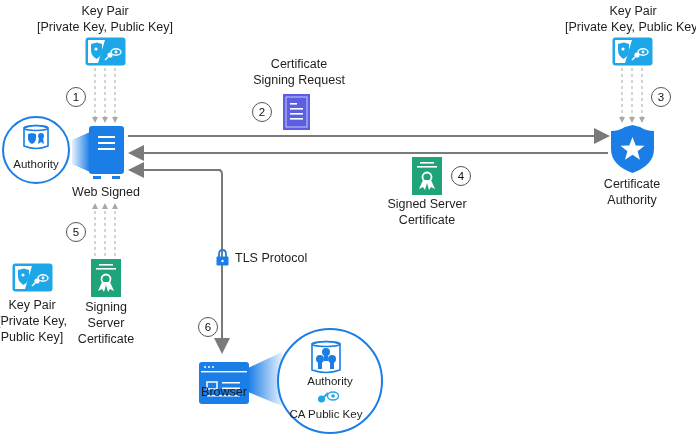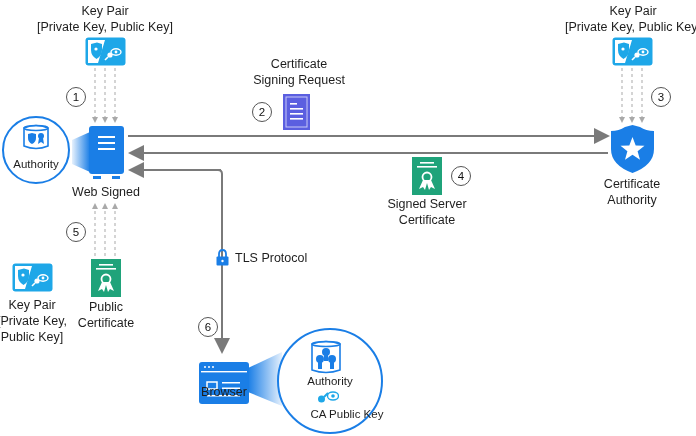--- a/index.html
+++ b/index.html
@@ -194,37 +194,38 @@
 </div>
 <div class="lbl" style="left:224px;top:56px;width:150px">
   <div>Certificate</div>
   <div>Signing Request</div>
 </div>
 <div class="lbl" style="left:367px;top:196px;width:120px">
   <div>Signed Server</div>
   <div>Certificate</div>
 </div>
 <div class="lbl" style="left:64px;top:299px;width:84px">
-  <div>Public</div>
+  <div>Signing</div>
+  <div>Server</div>
   <div>Certificate</div>
 </div>
 <div class="lbl" style="left:-8px;top:297px;width:80px">
   <div>Key Pair</div>
   <div>[Private Key,</div>
   <div>Public Key]</div>
 </div>
 <div class="lbl" style="left:56px;top:184px;width:100px">Web Signed</div>
 <div class="lbl" style="left:4px;top:156px;width:64px;font-size:11.5px">Authority</div>
 <div class="lbl" style="left:582px;top:176px;width:100px">
   <div>Certificate</div>
   <div>Authority</div>
 </div>
 <div class="lbl" style="left:235px;top:250px;text-align:left">TLS Protocol</div>
 <div class="lbl" style="left:184px;top:384px;width:80px">Browser</div>
 <div class="lbl" style="left:290px;top:373px;width:80px;font-size:11.5px">Authority</div>
-<div class="lbl" style="left:297px;top:406px;width:100px;font-size:11.5px">CA Public Key</div>
+<div class="lbl" style="left:276px;top:406px;width:100px;font-size:11.5px">CA Public Key</div>
 
 <div class="step" style="left:66px;top:87px">1</div>
 <div class="step" style="left:252px;top:102px">2</div>
 <div class="step" style="left:651px;top:87px">3</div>
 <div class="step" style="left:451px;top:166px">4</div>
 <div class="step" style="left:66px;top:222px">5</div>
 <div class="step" style="left:198px;top:317px">6</div>
 
 </body></html>

